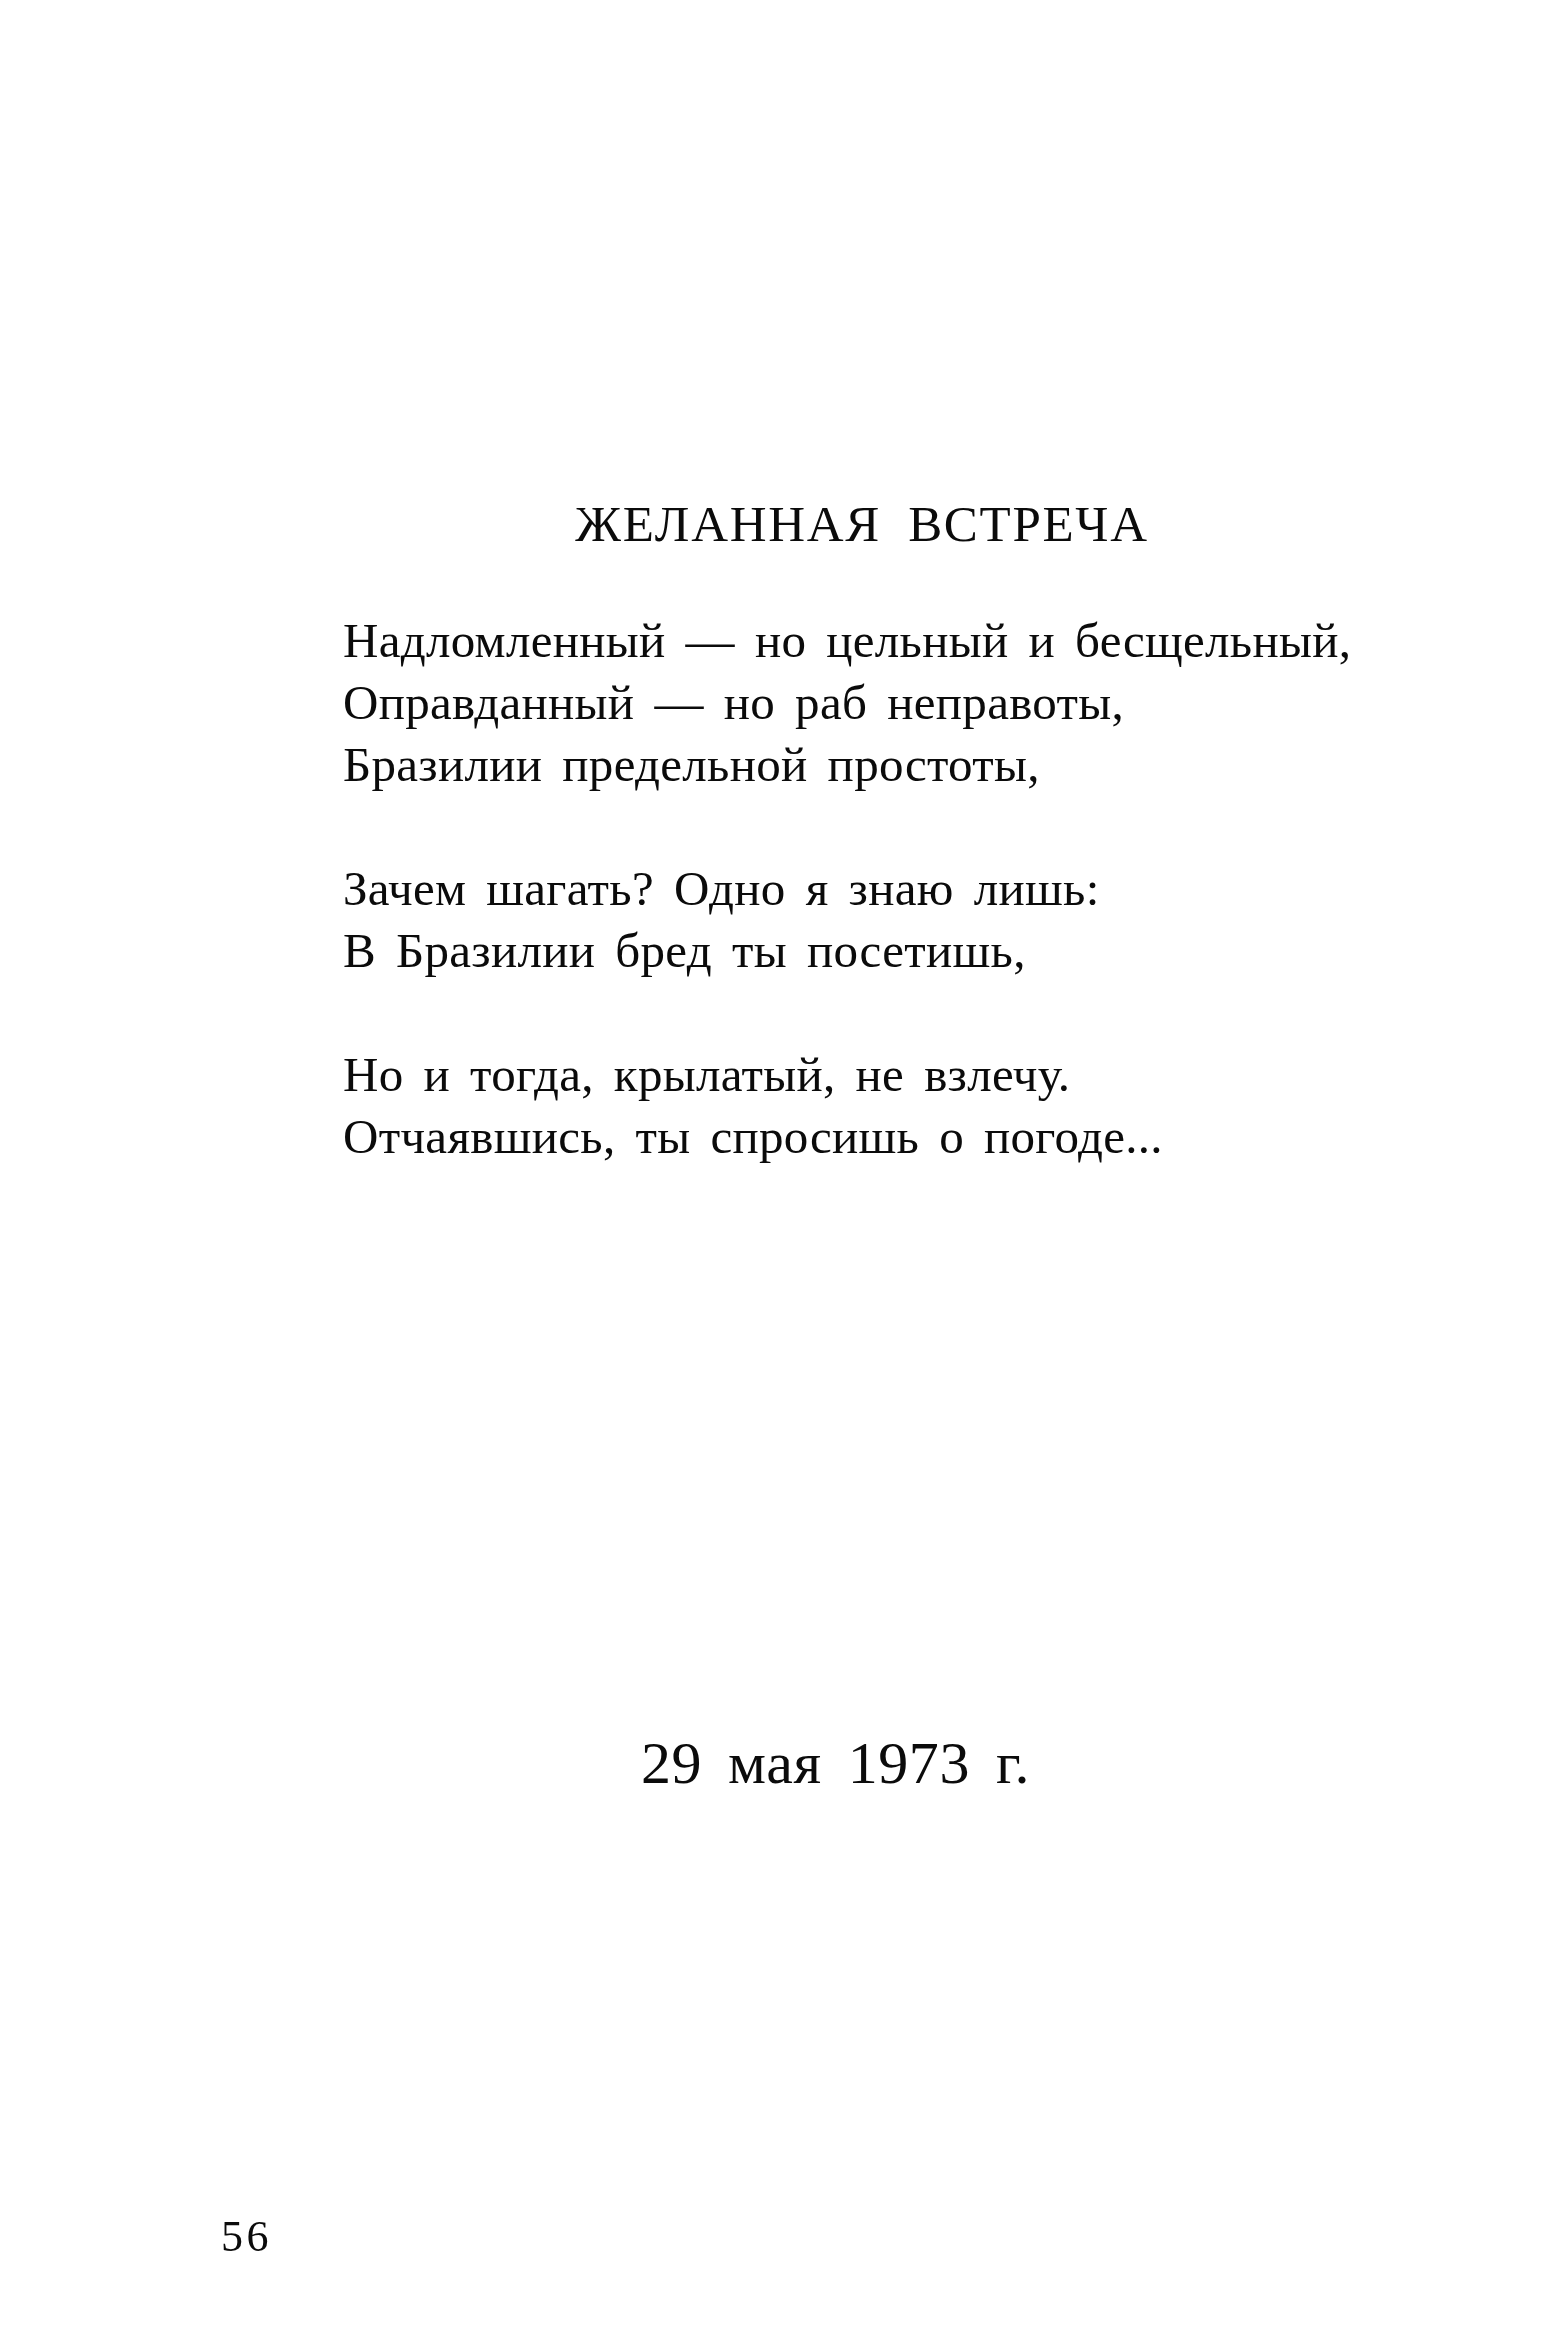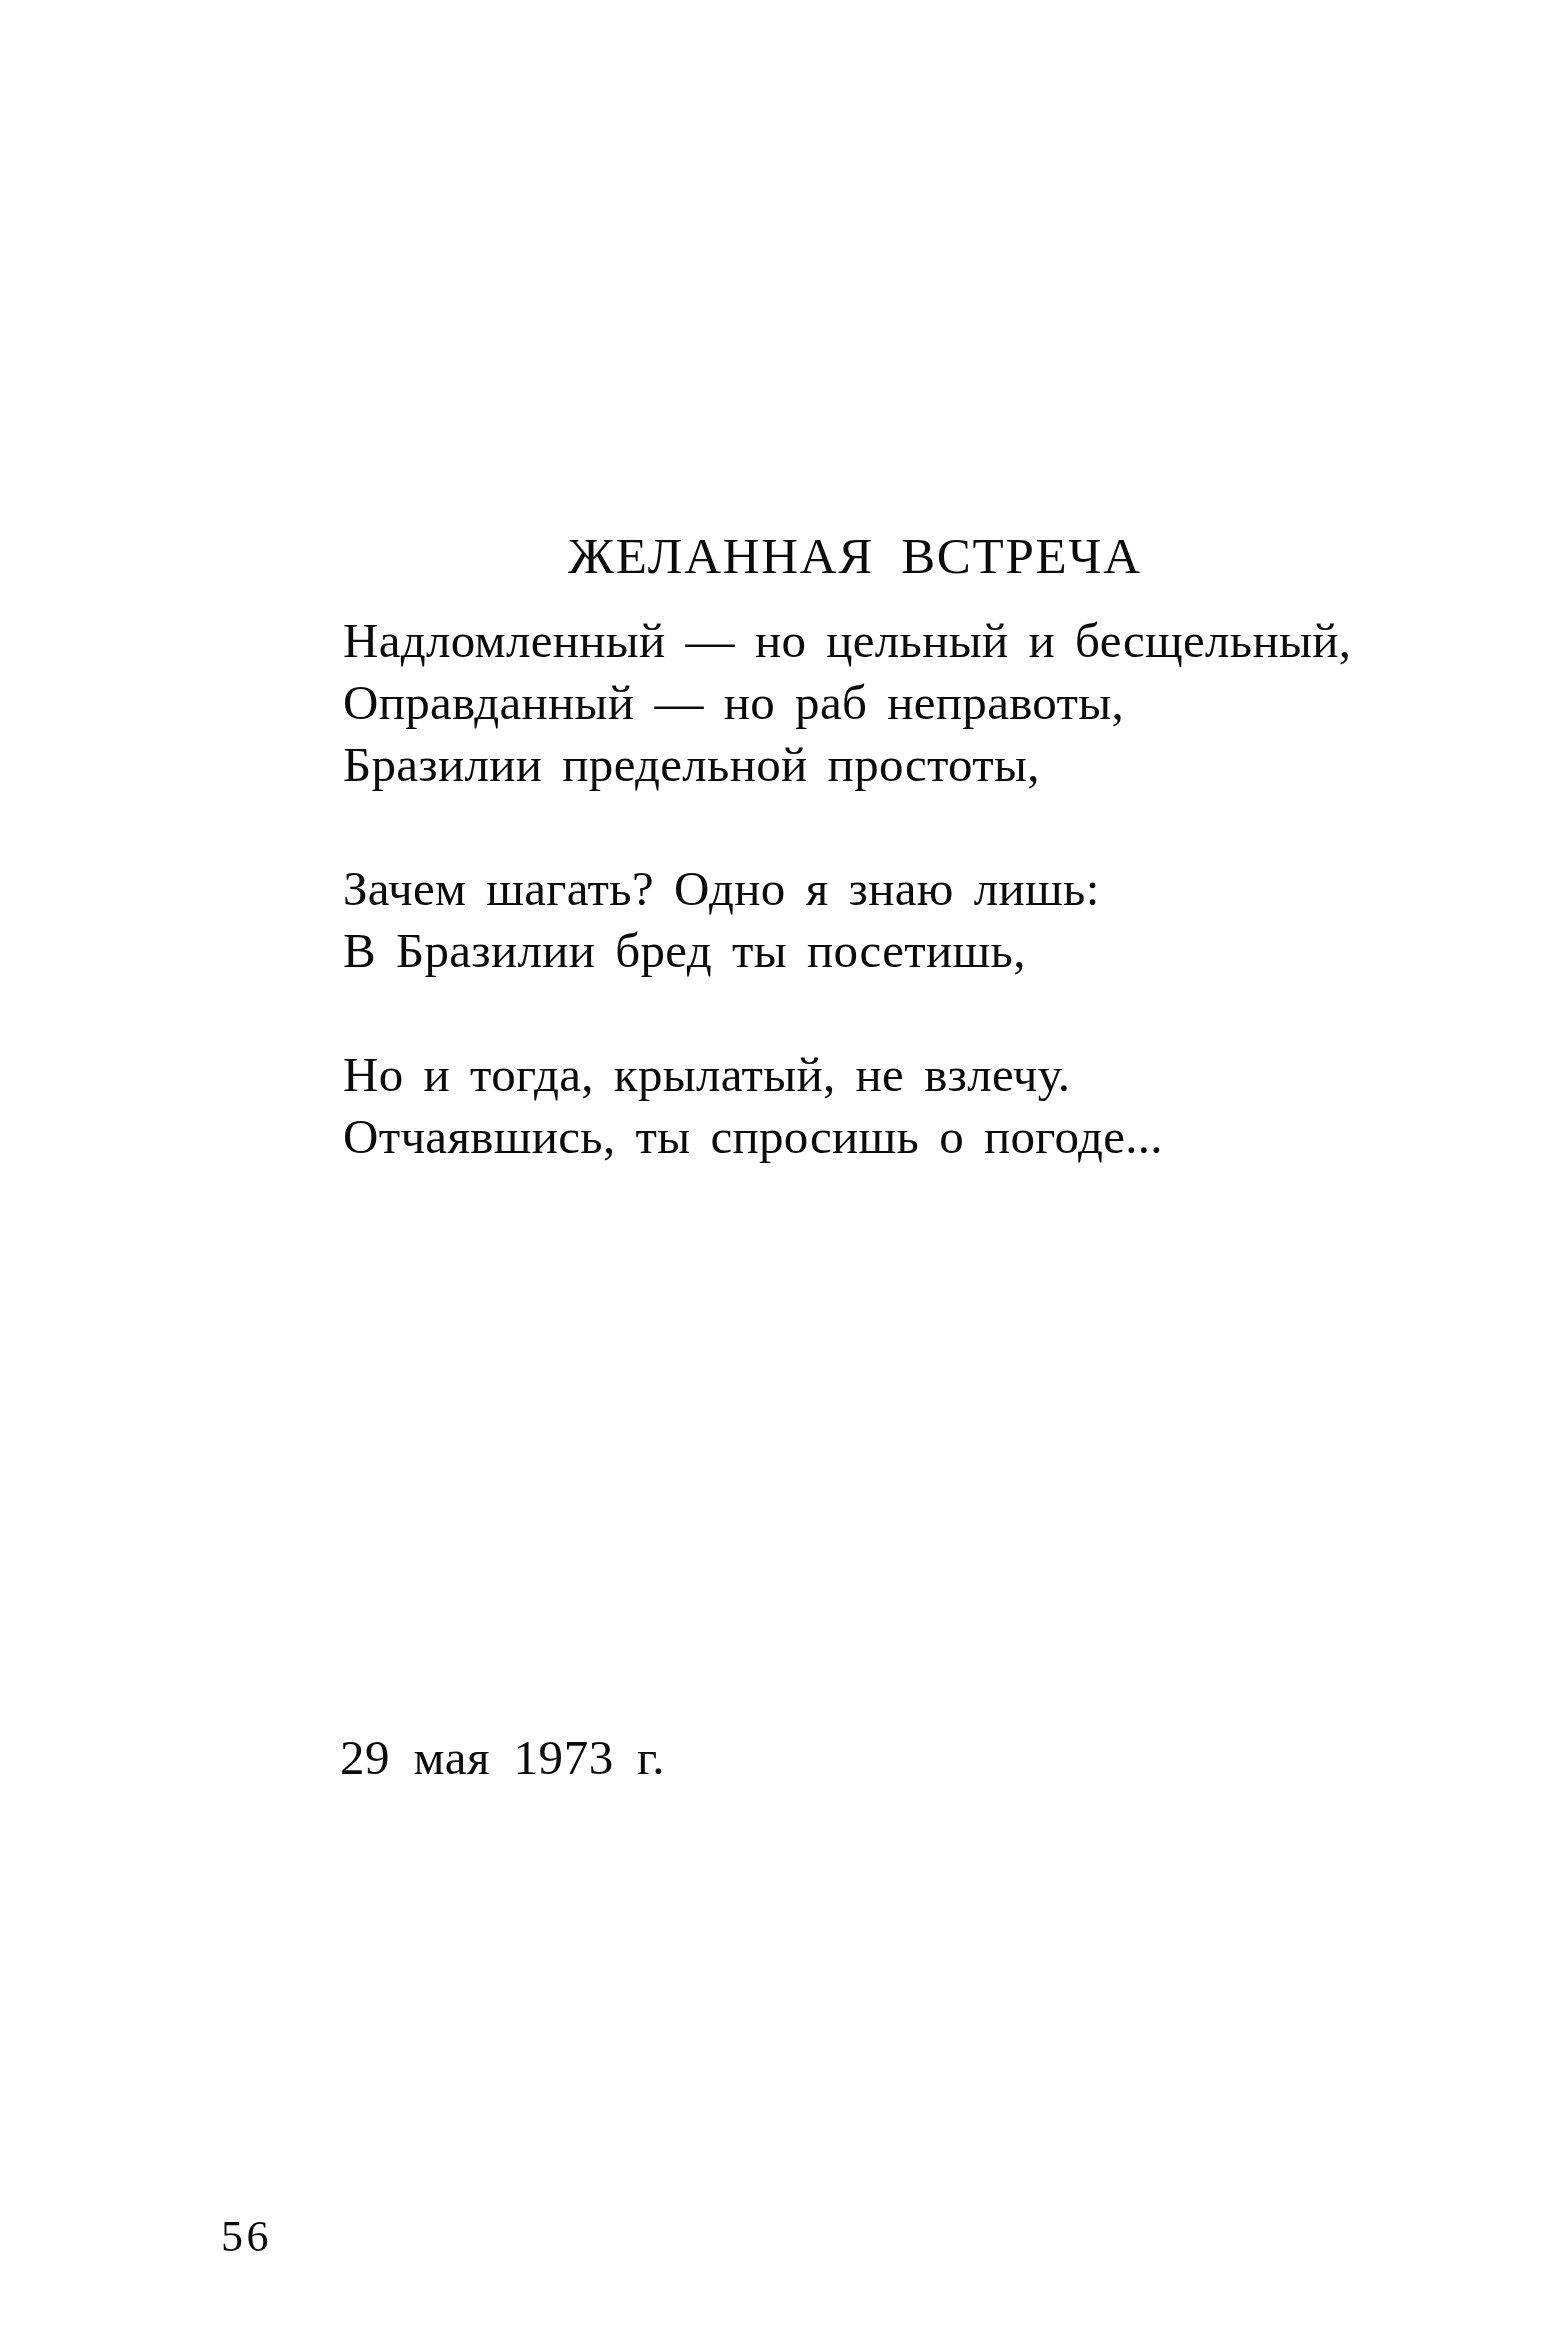--- a/index.html
+++ b/index.html
@@ -12,51 +12,50 @@
     width: 1567px;
     height: 2330px;
     background: #ffffff;
     color: #0b0b0b;
     font-family: "Liberation Serif", "DejaVu Serif", serif;
     overflow: hidden;
   }
   .title {
     position: absolute;
     top: 495px;
-    left: 342px;
+    left: 349px;
     width: 1026px;
     text-align: center;
     font-size: 51px;
     letter-spacing: 1.7px;
     word-spacing: 12.7px;
     white-space: nowrap;
-    margin-top: 32px;
   }
   .poem {
     position: absolute;
     left: 343px;
     top: 610px;
     font-size: 49px;
     line-height: 62px;
     letter-spacing: 0.3px;
     word-spacing: 7.5px;
   }
   .stanza {
     margin: 0 0 62px 0;
   }
   .line {
     white-space: nowrap;
   }
   .date-line {
     position: absolute;
     top: 1729px;
-    left: 340px;
+    left: 326px;
     width: 1019px;
-    text-align: left;
-    font-size: 49px;
+    text-align: center;
+    font-size: 60px;
     letter-spacing: 0.6px;
     word-spacing: 10.4px;
     white-space: nowrap;
   }
   .page-number {
     position: absolute;
     left: 221px;
     top: 2211px;
     font-size: 44px;
     font-weight: normal;

